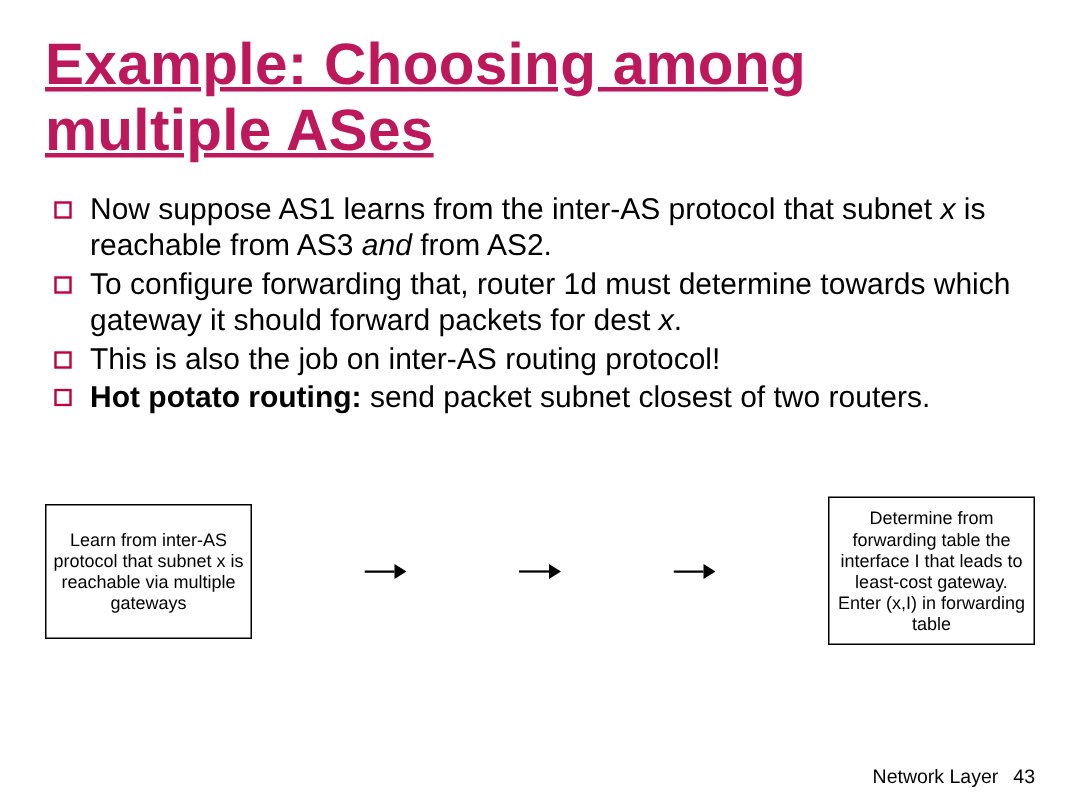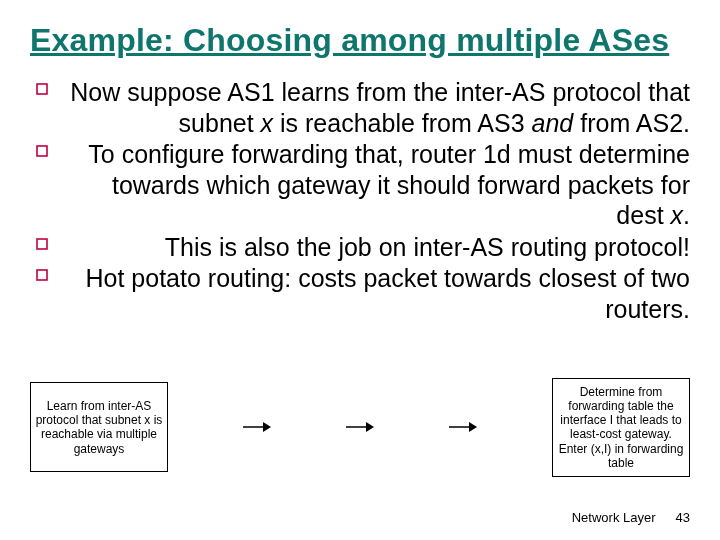--- a/index.html
+++ b/index.html
@@ -8,48 +8,47 @@
     width: 720px;
     height: 540px;
     box-sizing: border-box;
     font-family: Georgia, 'Times New Roman', serif;
     background: #fff;
     color: #000;
     position: relative;
   }
   .title {
     font-family: 'Comic Sans MS', 'Trebuchet MS', cursive, sans-serif;
-    font-size: 32px;
+    font-size: 39px;
     font-weight: 600;
     text-decoration: underline;
-    color: #0f766e;
+    color: #be185d;
     margin: 0 0 18px 0;
     letter-spacing: 0.2px;
   }
   .bullets {
     font-family: 'Comic Sans MS', 'Trebuchet MS', cursive, sans-serif;
-    font-size: 25px;
+    font-size: 20px;
     line-height: 1.22;
     margin-left: 6px;
-    text-align: right;
   }
   .bullet {
     display: flex;
     margin-bottom: 1px;
   }
   .marker {
     flex: 0 0 24px;
     display: inline-flex;
     align-items: flex-start;
     padding-top: 6px;
   }
   .marker svg { width: 12px; height: 12px; }
   .btext { flex: 1; }
   .em { font-style: italic; }
-  .bold { font-weight: 400; margin-top: 16px; }
+  .bold { font-weight: 700; margin-top: 16px; }
   .flow {
     display: flex;
     align-items: center;
     justify-content: space-between;
     margin-top: 54px;
   }
   .box {
     border: 1px solid #000;
     width: 138px;
     min-height: 90px;
@@ -70,21 +69,21 @@
     justify-content: center;
   }
   .arrow svg { width: 28px; height: 14px; }
   .footer {
     position: absolute;
     right: 30px;
     bottom: 15px;
     font-family: Arial, Helvetica, sans-serif;
     font-size: 13px;
     display: flex;
-    gap: 20px;
+    gap: 10px;
   }
 </style>
 </head>
 <body>
 
 <h1 class="title">Example: Choosing among multiple ASes</h1>
 
 <div class="bullets">
 
   <div class="bullet">
@@ -118,21 +117,21 @@
     <span class="btext">This is also the job on inter-AS routing protocol!</span>
   </div>
 
   <div class="bullet">
     <span class="marker">
       <svg viewBox="0 0 12 12">
           <rect x="1" y="1" width="10" height="10" fill="#fff" stroke="#c00040" stroke-width="1.6"></rect>
         </svg>
     </span>
     <span class="btext">
-      <span class="bold">Hot potato routing:</span><span> costs packet towards closest of two routers.</span>
+      <span class="bold">Hot potato routing:</span><span> send packet subnet closest of two routers.</span>
     </span>
   </div>
 
 </div>
 
 <div class="flow">
   <div class="box">Learn from inter-AS protocol that subnet x is reachable via multiple gateways</div>
   <div class="arrow">
     <svg viewBox="0 0 28 14">
         <line x1="0" y1="7" x2="20" y2="7" stroke="#000" stroke-width="1.5"></line>

